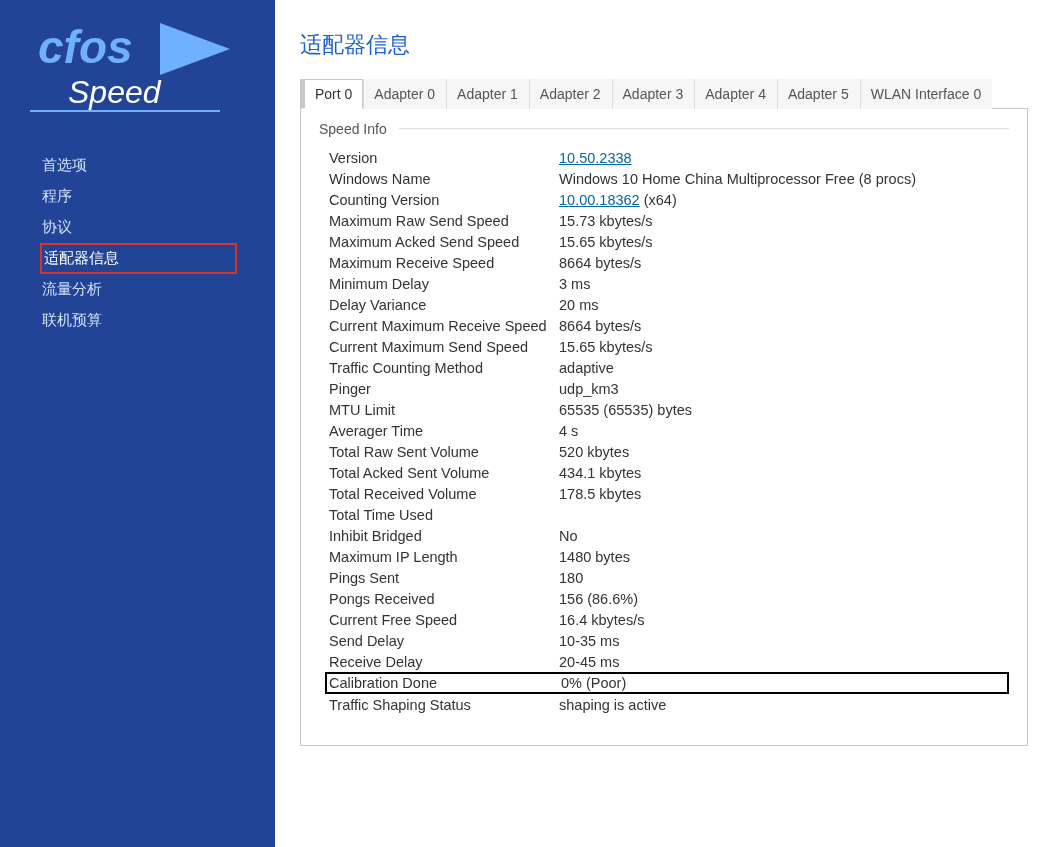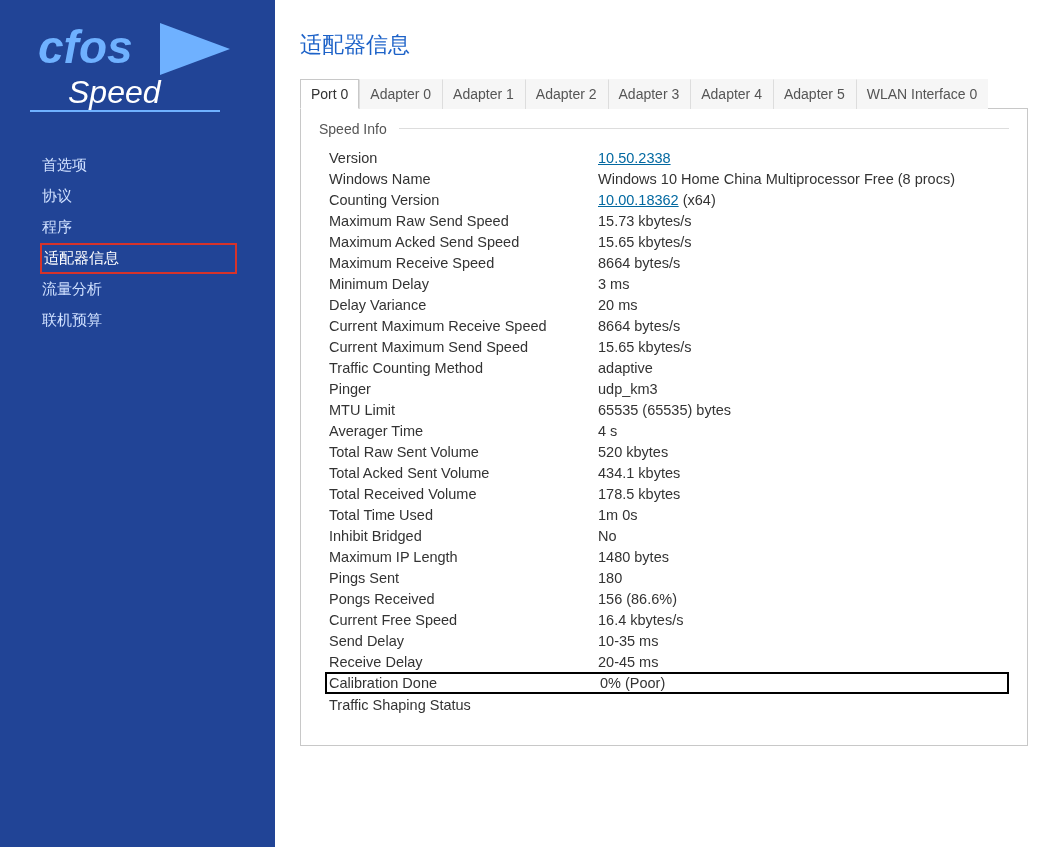--- a/index.html
+++ b/index.html
@@ -68,21 +68,21 @@
     font-size: 14px;
     color: #555;
     border: 1px solid transparent;
     border-bottom: none;
     background: #f6f6f6;
     cursor: pointer;
     position: relative;
     top: 1px;
     border-left: 1px solid #ddd;
   }
-  .tab:first-child { border-left: 1px solid #84cc16; }
+  .tab:first-child { border-left: 5px solid #84cc16; }
   .tab.active {
     background: #fff;
     border-color: #c8c8c8;
     border-bottom: 1px solid #fff;
     color: #333;
   }
   .panel {
     border: 1px solid #c8c8c8;
     border-top: none;
     padding: 20px 18px 30px 18px;
@@ -103,21 +103,20 @@
     margin-top: -17px;
     margin-bottom: 18px;
     margin-left: 80px;
   }
   .info-rows { margin-top: 6px; padding-left: 10px; }
   .row {
     display: flex;
     padding: 2.5px 0;
     font-size: 14.5px;
     color: #333;
-    gap: 39px;
   }
   .row .label { width: 230px; }
   .row .value { flex: 1; }
   .row .value a { color: #0369a1; }
   .row .value .extra { color: #333; }
   .row.hl {
     border: 2px solid #000000;
     margin-left: -4px;
     padding-left: 2px;
     padding-top: 1px;
@@ -132,22 +131,22 @@
   <div class="logo-wrap">
     <svg width="220" height="100" viewBox="0 0 220 100">
       <text x="18" y="48" font-family="Arial" font-size="46" font-weight="bold" font-style="italic" fill="#6fb1ff">cfos</text>
       <path d="M140 8 L210 34 L140 60 Z" fill="#6fb1ff"></path>
       <text x="48" y="88" font-family="Arial" font-size="32" font-style="italic" fill="#ffffff">Speed</text>
       <line x1="10" y1="96" x2="200" y2="96" stroke="#6fb1ff" stroke-width="2"></line>
     </svg>
   </div>
   <div class="nav" id="nav">
       <div class="nav-item"><span>首选项</span></div>
+      <div class="nav-item"><span>程序</span></div>
       <div class="nav-item"><span>协议</span></div>
-      <div class="nav-item"><span>程序</span></div>
       <div class="nav-item selected"><span>适配器信息</span></div>
       <div class="nav-item"><span>流量分析</span></div>
       <div class="nav-item"><span>联机预算</span></div>
     </div>
 </div>
 
 <div class="main">
   <div class="page-title">适配器信息</div>
   <div class="tabs" id="tabs">
       <div class="tab active"><span>Port 0</span></div>
@@ -226,21 +225,20 @@
         <div class="row">
           <div class="label">Total Acked Sent Volume</div>
           <div class="value"><span>434.1 kbytes</span></div>
         </div>
         <div class="row">
           <div class="label">Total Received Volume</div>
           <div class="value"><span>178.5 kbytes</span></div>
         </div>
         <div class="row">
           <div class="label">Total Time Used</div>
-          <div class="value"><span>1m 0s</span></div>
         </div>
         <div class="row">
           <div class="label">Inhibit Bridged</div>
           <div class="value"><span>No</span></div>
         </div>
         <div class="row">
           <div class="label">Maximum IP Length</div>
           <div class="value"><span>1480 bytes</span></div>
         </div>
         <div class="row">
@@ -262,16 +260,17 @@
         <div class="row">
           <div class="label">Receive Delay</div>
           <div class="value"><span>20-45 ms</span></div>
         </div>
         <div class="row hl">
           <div class="label">Calibration Done</div>
           <div class="value"><span>0% (Poor)</span></div>
         </div>
         <div class="row">
           <div class="label">Traffic Shaping Status</div>
+          <div class="value"><span>shaping is active</span></div>
         </div>
       </div>
   </div>
 </div>
 
 </body></html>

